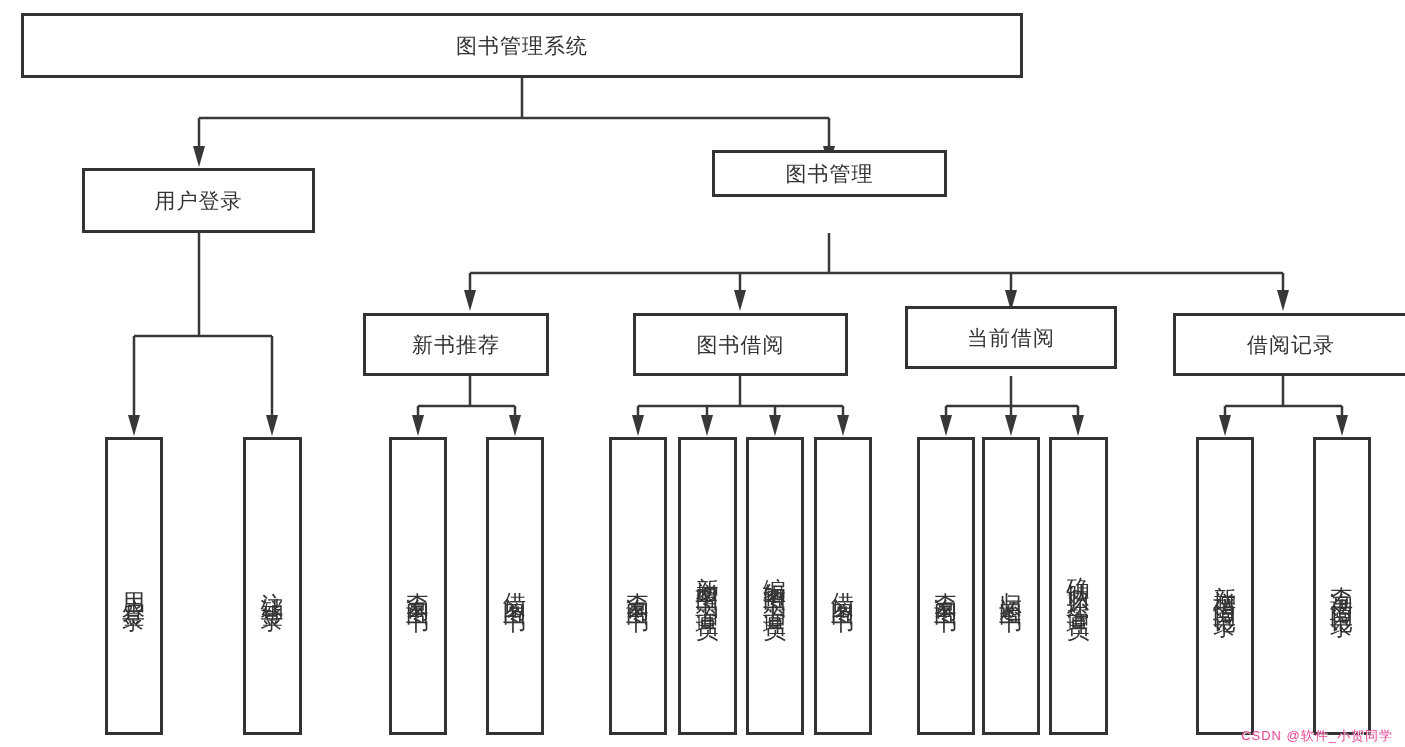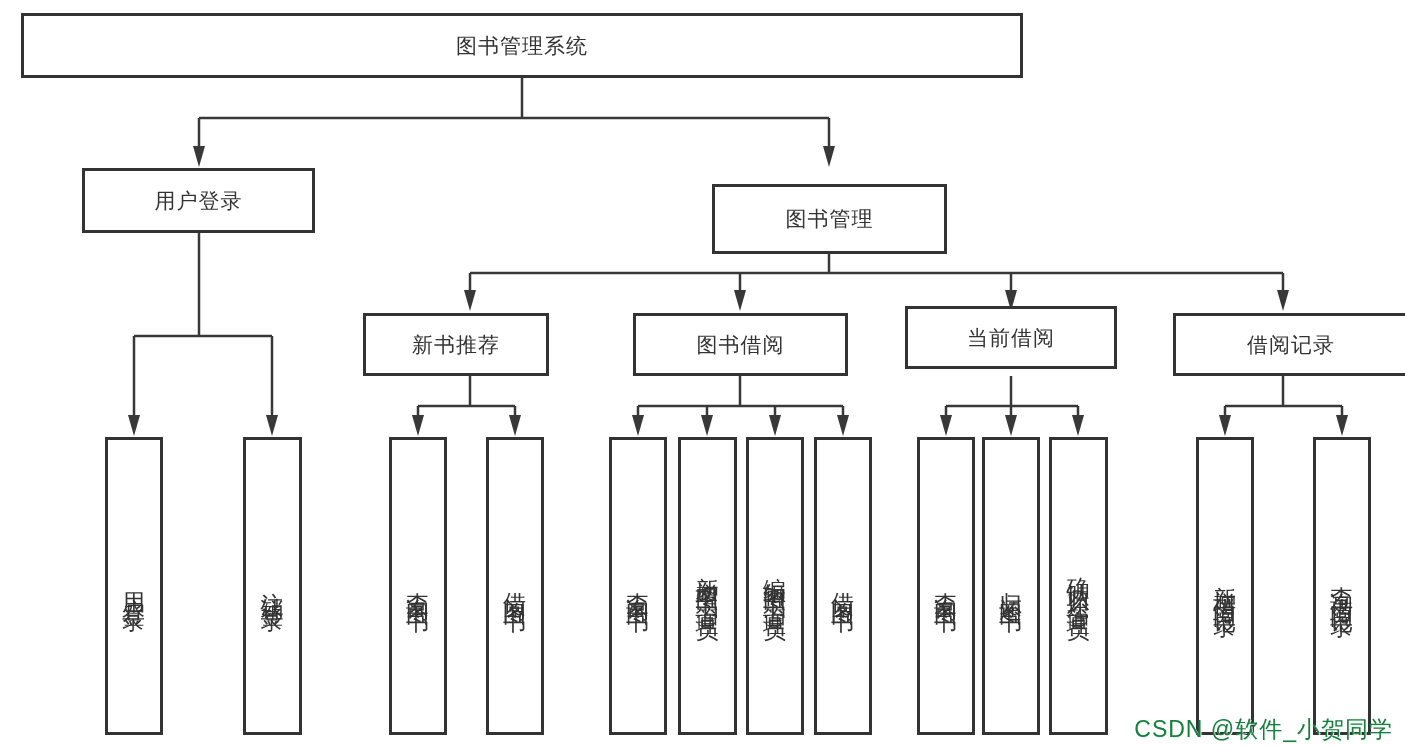--- a/index.html
+++ b/index.html
@@ -7,21 +7,21 @@
        font-family:"Liberation Sans","DejaVu Sans",sans-serif;}
   .canvas{position:absolute;left:0;top:0;width:1405px;height:747px;}
   svg.connectors{position:absolute;left:0;top:0;z-index:1;}
   .node{position:absolute;background:#ffffff;border:3px solid #333333;
         box-sizing:border-box;display:flex;align-items:center;justify-content:center;
         color:#333333;z-index:2;}
   .node.h span{font-size:21px;letter-spacing:1px;white-space:nowrap;}
   .node.v span{writing-mode:vertical-rl;text-orientation:mixed;
                font-size:23px;letter-spacing:6px;line-height:1.05;}
   .watermark{position:absolute;right:12px;bottom:2px;z-index:3;
-             font-size:23px;color:#15803d;letter-spacing:1px;
+             font-size:13px;color:#ec4899;letter-spacing:1px;
              text-shadow:1px 1px 0 #f2f2f2;white-space:nowrap;}
 </style>
 </head>
 <body>
 
 <div class="canvas">
 
   <svg class="connectors" width="1405" height="747" viewBox="0 0 1405 747">
     <path fill="none" stroke="#383838" stroke-width="2.5" d="
       M522 68 V118 M199 118 H829 M199 118 V150 M829 118 V150
@@ -54,21 +54,21 @@
       </g>
   </svg>
 
   <div class="node h" style="left:21px;top:13px;width:1002px;height:65px">
     <span>图书管理系统</span>
   </div>
 
   <div class="node h" style="left:82px;top:168px;width:233px;height:65px">
     <span>用户登录</span>
   </div>
-  <div class="node h" style="left:712px;top:184px;width:235px;height:70px">
+  <div class="node h" style="left:712px;top:150px;width:235px;height:47px">
     <span>图书管理</span>
   </div>
 
   <div class="node h" style="left:363px;top:313px;width:186px;height:63px">
     <span>新书推荐</span>
   </div>
   <div class="node h" style="left:633px;top:313px;width:215px;height:63px">
     <span>图书借阅</span>
   </div>
   <div class="node h" style="left:905px;top:306px;width:212px;height:63px">

